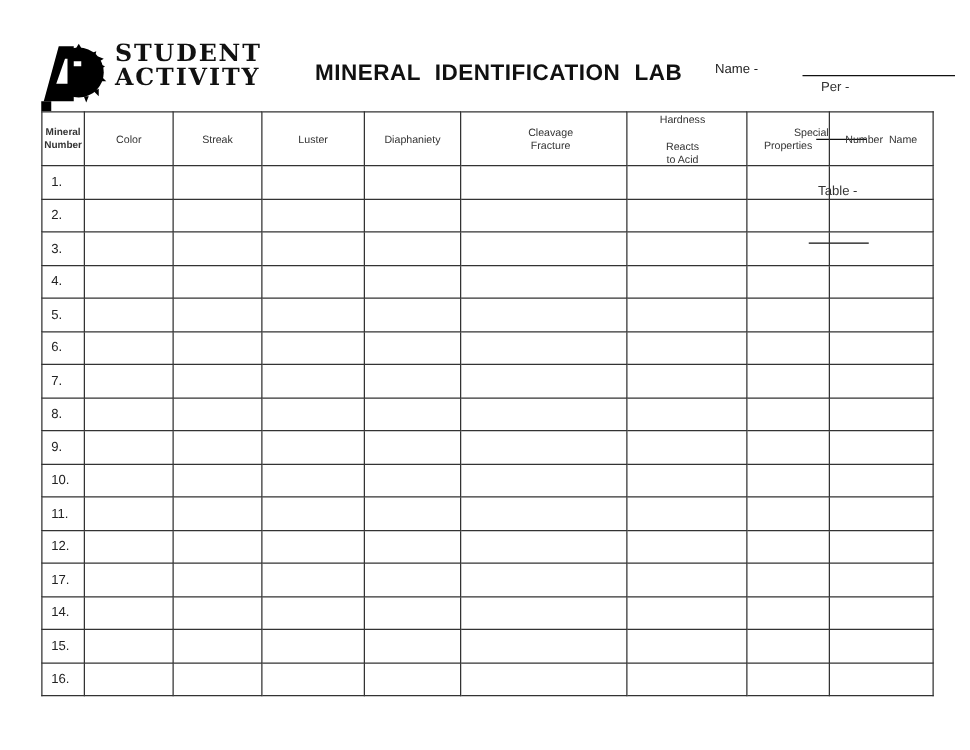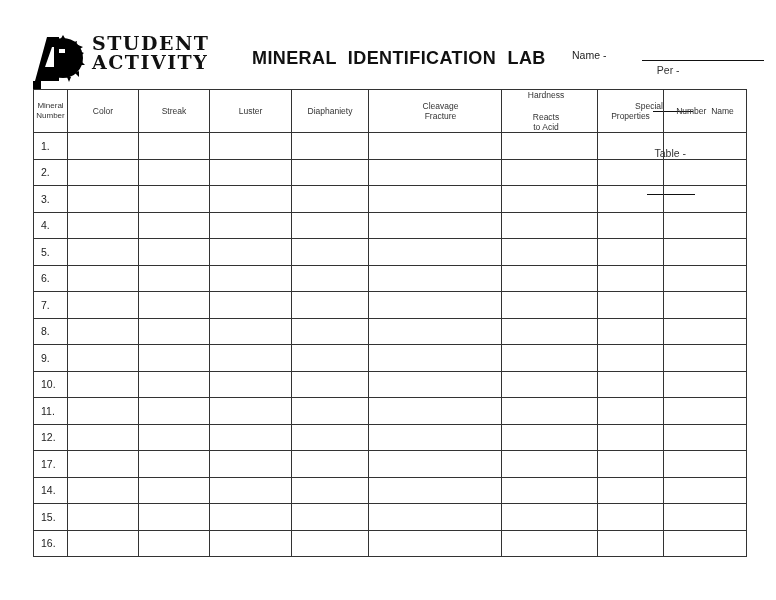--- a/index.html
+++ b/index.html
@@ -67,21 +67,21 @@
       <col style="width:71px">
       <col style="width:82px">
     <col style="width:77px">
       <col style="width:133px">
       <col style="width:96px">
       <col style="width:66px">
       <col style="width:83px">
   </colgroup>
   <thead>
     <tr>
-      <th class="l2" style="font-size:8px;">
+      <th class="l2" style="font-size:8px;font-weight:bold;">
         <div>Mineral</div>
         <div>Number</div>
       </th>
       <th>Color</th>
       <th>Streak</th>
       <th>Luster</th>
       <th>Diaphaniety</th>
       <th>
         <div class="split" style="padding:0 5px 0 16px;">
           <span>Cleavage</span>

